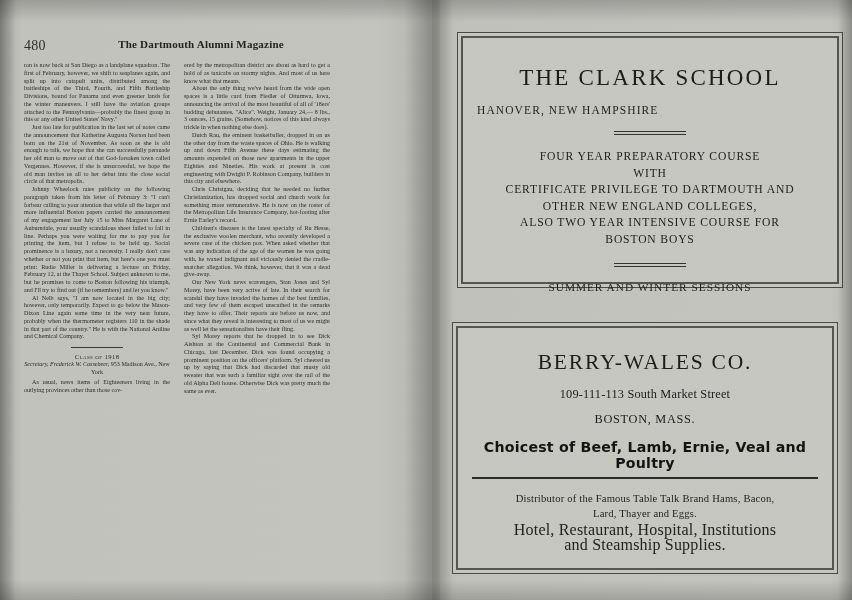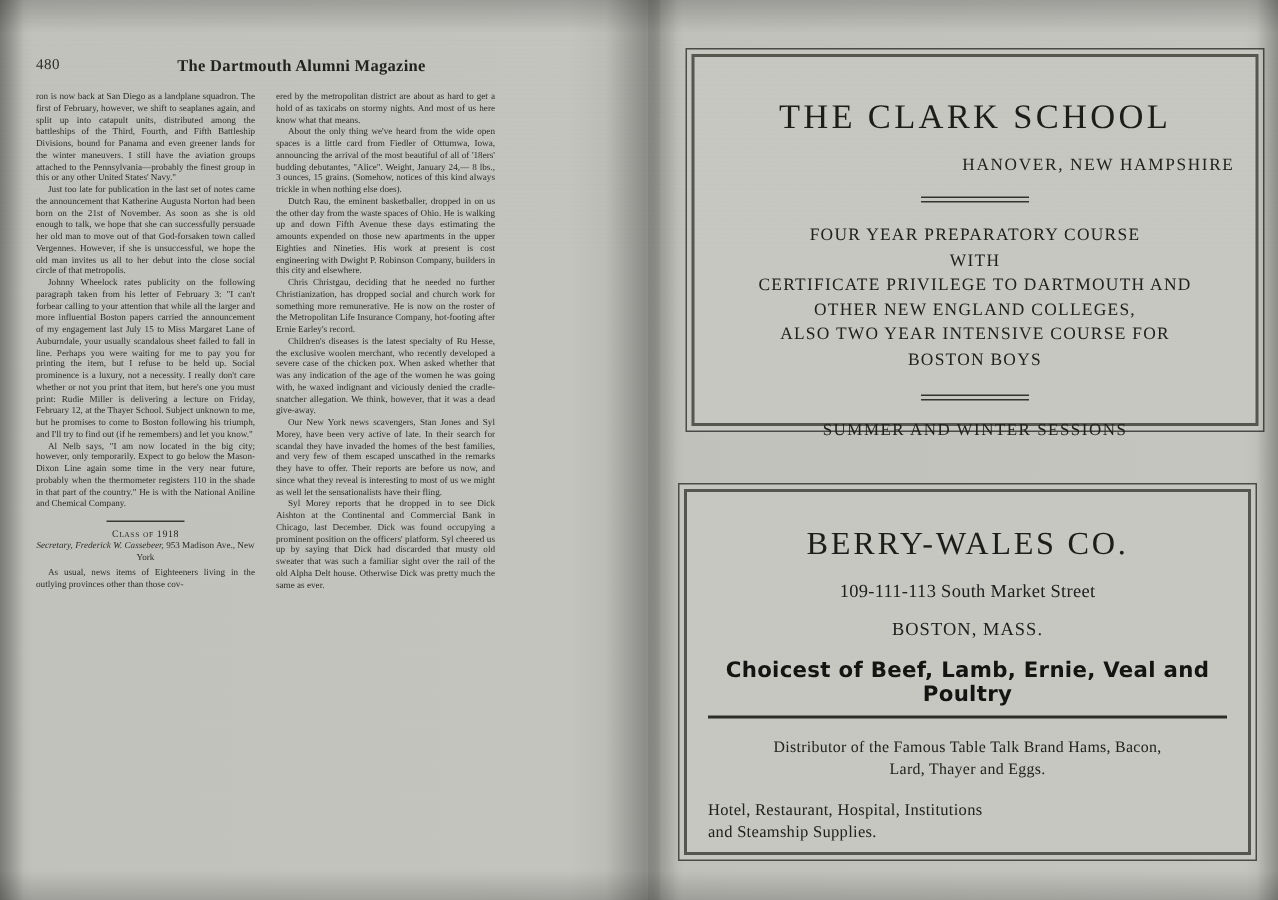--- a/index.html
+++ b/index.html
@@ -50,21 +50,21 @@
     width: 306px;
   }
   .folio-row {
     position: relative;
     height: 18px;
     margin-bottom: 6px;
   }
   .folio {
     position: absolute;
     left: 0; top: 0;
-    font-size: 10px;
+    font-size: 14px;
     color: #2e2e2c;
     letter-spacing: .3px;
   }
   .running-head {
     position: absolute;
     left: 48px; top: 0;
     width: 258px;
     text-align: center;
     font-size: 11px;
     font-weight: bold;
@@ -157,21 +157,21 @@
     letter-spacing: 1.6px;
     font-weight: normal;
     margin: 0;
   }
   .clark-title {
     font-size: 23px;
     margin-top: 17px;
     letter-spacing: 2.2px;
   }
   .clark-sub {
-    text-align: right;
+    text-align: left;
     font-size: 11.5px;
     color: #232321;
     letter-spacing: 1.1px;
     margin-top: 13px;
   }
   .dbl-rule {
     width: 72px;
     margin: 15px auto 14px auto;
     border-top: 1.6px solid #33332f;
     border-bottom: 1.6px solid #33332f;
@@ -228,26 +228,25 @@
     margin: 2px auto 12px auto;
   }
   .berry-dist {
     text-align: center;
     font-size: 10.6px;
     color: #222220;
     line-height: 15.5px;
     letter-spacing: .2px;
   }
   .berry-supply {
-    text-align: left;
-    font-size: 11px;
+    text-align: center;
+    font-size: 16px;
     color: #222220;
     line-height: 15.5px;
     letter-spacing: .2px;
-    margin-top: 11px;
   }
 
   
   .edge-left, .edge-gutter, .edge-right {
     position: absolute;
     top: 0; bottom: 0;
     pointer-events: none;
   }
   .edge-left { left: 0; width: 16px; background: linear-gradient(to right, rgba(0,0,0,.30), rgba(0,0,0,0)); }
   .edge-gutter { left: 404px; width: 48px; background: linear-gradient(to right, rgba(0,0,0,0), rgba(0,0,0,.22) 55%, rgba(0,0,0,0)); }

